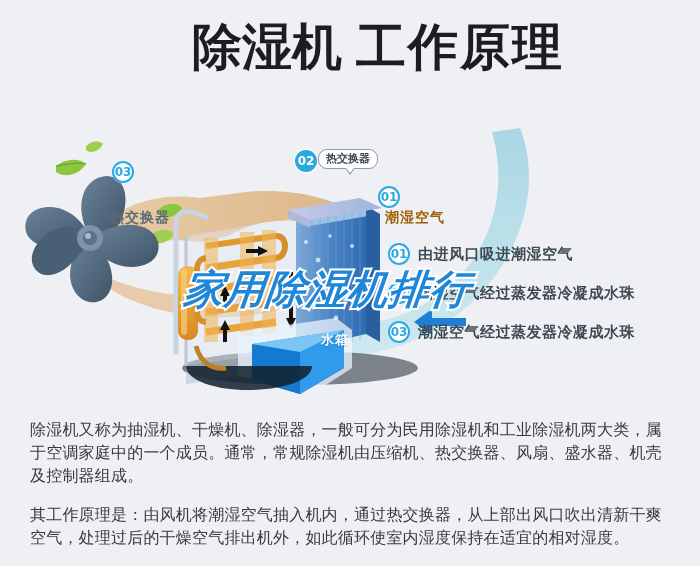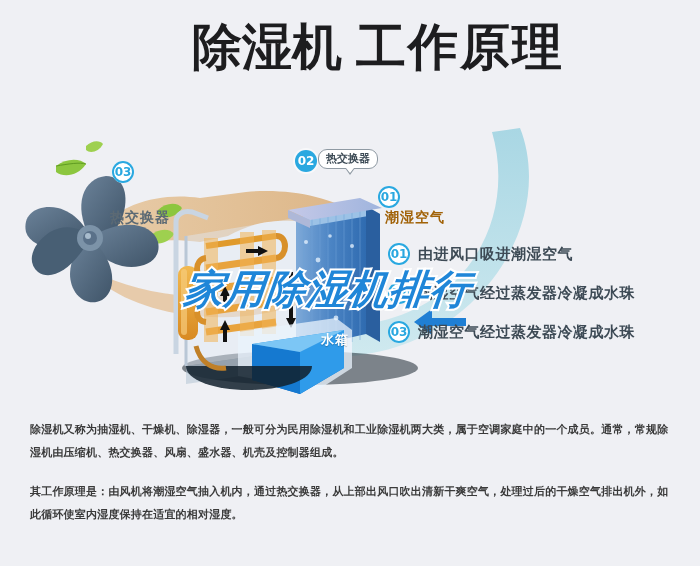--- a/index.html
+++ b/index.html
@@ -102,23 +102,22 @@
     white-space:nowrap;
     transform:skewX(-6deg);
     -webkit-text-stroke:4px #ffffff;
     paint-order:stroke fill;
     text-shadow:0 2px 0 rgba(255,255,255,.9);
   }
 
   
   .body-copy{
     position:absolute;left:30px;top:418px;width:646px;
-    font-size:11px;line-height:23px;color:#3a3a3a;
+    font-size:16px;line-height:23px;color:#3a3a3a;
     letter-spacing:.2px;
-    font-weight:bold;
   }
   .body-copy p{margin:0 0 16px 0;}
 </style>
 </head>
 <body>
 
 <div class="page">
 
   <div class="title-wrap">
     <div class="title">

